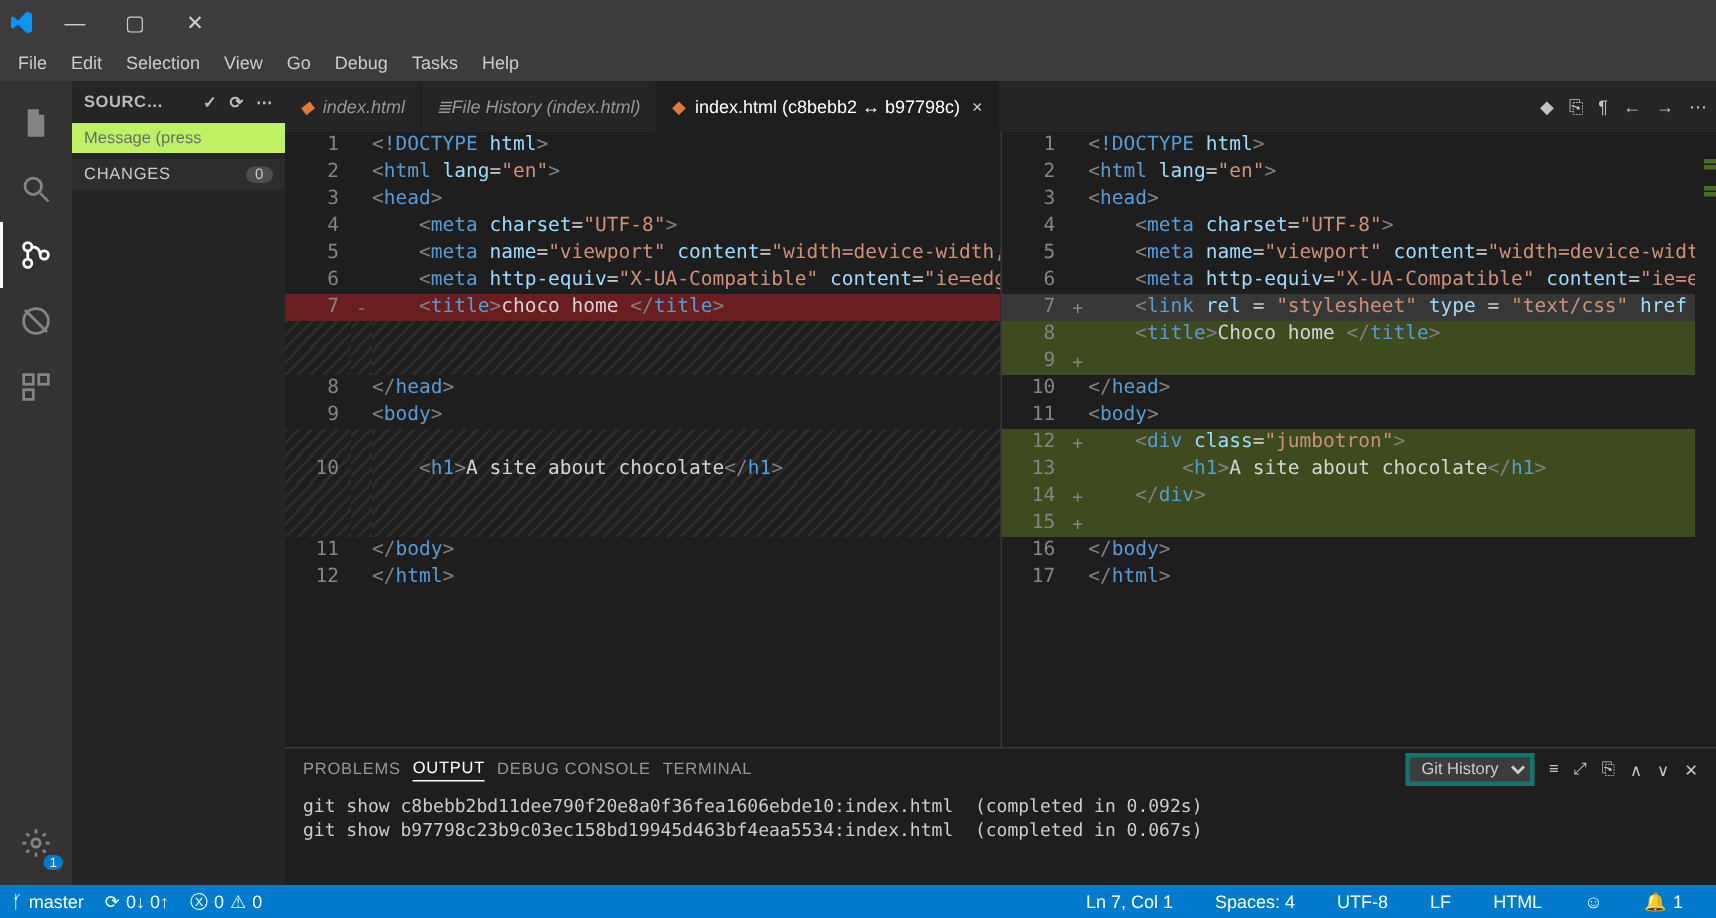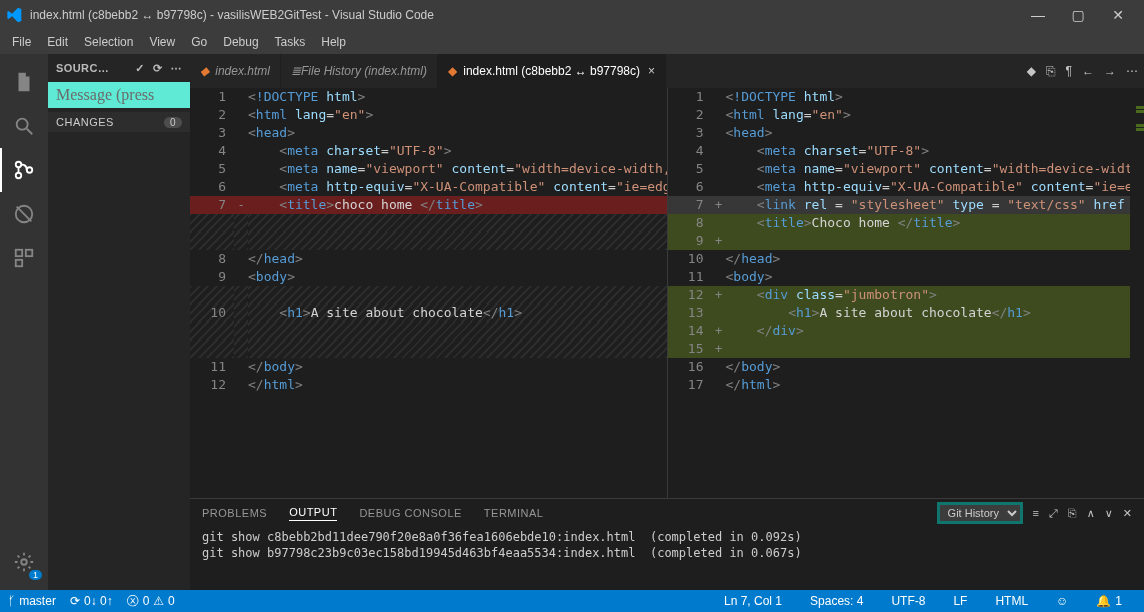--- a/index.html
+++ b/index.html
@@ -14,21 +14,21 @@
 .main { display: flex; height: calc(100% - 30px - 24px - 22px); }
 .activitybar { width: 48px; background: #333; display: flex; flex-direction: column; align-items: center; padding-top: 6px; }
 .activitybar .abitem { width: 48px; height: 44px; display: flex; align-items: center; justify-content: center; color: #858585; cursor: pointer; position: relative; }
 .activitybar .abitem.active { color: #fff; }
 .activitybar .abitem.active::before { content:""; position:absolute; left:0; top:0; bottom:0; width:2px; background:#fff; }
 .activitybar .spacer { flex: 1; }
 .abbadge { position:absolute; right:6px; bottom:4px; background:#007acc; color:#fff; border-radius:8px; font-size:9px; padding:0 4px; }
 .sidebar { width: 142px; background: #252526; display: flex; flex-direction: column; }
 .sidebar-header { height: 28px; display: flex; align-items: center; padding: 0 8px; color: #bbb; font-size: 11px; letter-spacing: 0.4px; font-weight: bold; }
 .sidebar-header .shlabel { flex: 1; text-transform: uppercase; }
-.sidebar-msg { padding: 4px 8px; color: #6b6b6b; font-size: 16px; background: #5eead4; font-family: Liberation Serif, serif; }
+.sidebar-msg { padding: 4px 8px; color: #6b6b6b; font-size: 11px; background: #bef264; }
 .sidebar-section { display:flex; align-items:center; justify-content:space-between; padding:4px 8px; color:#ccc; font-size:11px; background:#2d2d2d; margin-top:4px; letter-spacing:0.5px;}
 .sidebar-section .count { background:#4d4d4d; border-radius:8px; padding:0 6px; color:#ccc; font-size:10px; }
 .editorgroup { flex: 1; display: flex; flex-direction: column; min-width: 0; }
 .tabs { height: 34px; background: #252526; display: flex; align-items: stretch; }
 .tab { display: flex; align-items: center; padding: 0 10px; color: #969696; font-size: 12px; border-right: 1px solid #1e1e1e; cursor:pointer; font-style: italic; }
 .tab.active { background: #1e1e1e; color: #fff; font-style: normal; }
 .tab .tabicon { margin-right: 6px; color: #e37933; }
 .tab .close { margin-left: 8px; color: #ccc; }
 .tab-actions { margin-left:auto; display:flex; align-items:center; padding:0 6px; gap:10px; color:#c5c5c5; cursor:pointer;}
 .diffcontainer { flex: 1; display: flex; min-height: 0; position: relative; }
@@ -42,40 +42,39 @@
 .row.hatch .code, .row.hatch .gutter, .row.hatch .marker { background-image: repeating-linear-gradient(-45deg, rgba(100,100,100,0.2) 0, rgba(100,100,100,0.2) 2px, transparent 2px, transparent 6px); }
 .row.deleted .code, .row.deleted .gutter, .row.deleted .marker { background: #6b1e1e; }
 .row.added .code, .row.added .gutter, .row.added .marker { background: #3d4b1f; }
 .row.current .code, .row.current .gutter, .row.current .marker { background: #373737; }
 .tok-tag { color: #569cd6; }
 .tok-attr { color: #9cdcfe; }
 .tok-str { color: #ce9178; }
 .tok-text { color: #d4d4d4; }
 .tok-punct { color: #808080; }
 .bottompanel { background: #1e1e1e; border-top: 1px solid #3a3a3a; display: flex; flex-direction: column;}
-.panel-tabs { height: 28px; display: flex; align-items: center; padding: 0 12px; gap: 22px; font-size: 11px; color: #969696; justify-content: center; }
+.panel-tabs { height: 28px; display: flex; align-items: center; padding: 0 12px; gap: 8px; font-size: 11px; color: #969696; justify-content: center; }
 .panel-tabs .ptab { cursor: pointer; letter-spacing: 0.5px; }
 .panel-tabs .ptab.active { color: #fff; border-bottom: 1px solid #fff; padding-bottom:2px;}
 .panel-tabs .panel-actions { margin-left:auto; display:flex; align-items:center; gap:10px; color:#c5c5c5;}
 .panel-tabs select { background:#3c3c3c; color:#ccc; border:3px solid #0f766e; font-size:11px; padding:1px 4px;}
 .panel-output { flex:1; font-family: Consolas, monospace; font-size: 12px; color:#ccc; padding: 2px 12px; line-height: 16px; white-space: pre; overflow:hidden;}
 .statusbar { height: 22px; background: #007acc; color: #fff; display: flex; align-items: center; font-size: 12px; padding: 0 8px; }
 .statusbar .sbitem { display: flex; align-items: center; margin-right: 14px; gap:4px; cursor:pointer;}
 .statusbar .sbright { margin-left:auto; display:flex; align-items:center; gap:14px; }
 .minimap { position:absolute; right:0; top:0; bottom:0; width:14px; background:#1e1e1e; }
 .minimap .mm-green { position:absolute; right:0; width:8px; height:3px; background:#4b6b1f; }
 </style>
 </head>
 <body>
 
 <div class="titlebar">
   <svg class="vslogo" viewBox="0 0 24 24">
       <path fill="#0098ff" d="M23 3l-5-2-9 9-5-4-2 1v10l2 1 5-4 9 9 5-2V3z"></path>
     </svg>
-  <div class="title">index.html (c8bebb2 ↔ b97798c) - vasilisWEB2GitTest - Visual Studio Code</div>
   <div class="wincontrols">
     <div>—</div>
     <div>▢</div>
     <div>✕</div>
   </div>
 </div>
 
 <div class="menubar" id="menubar">
     <div class="menuitem">File</div>
     <div class="menuitem">Edit</div>

